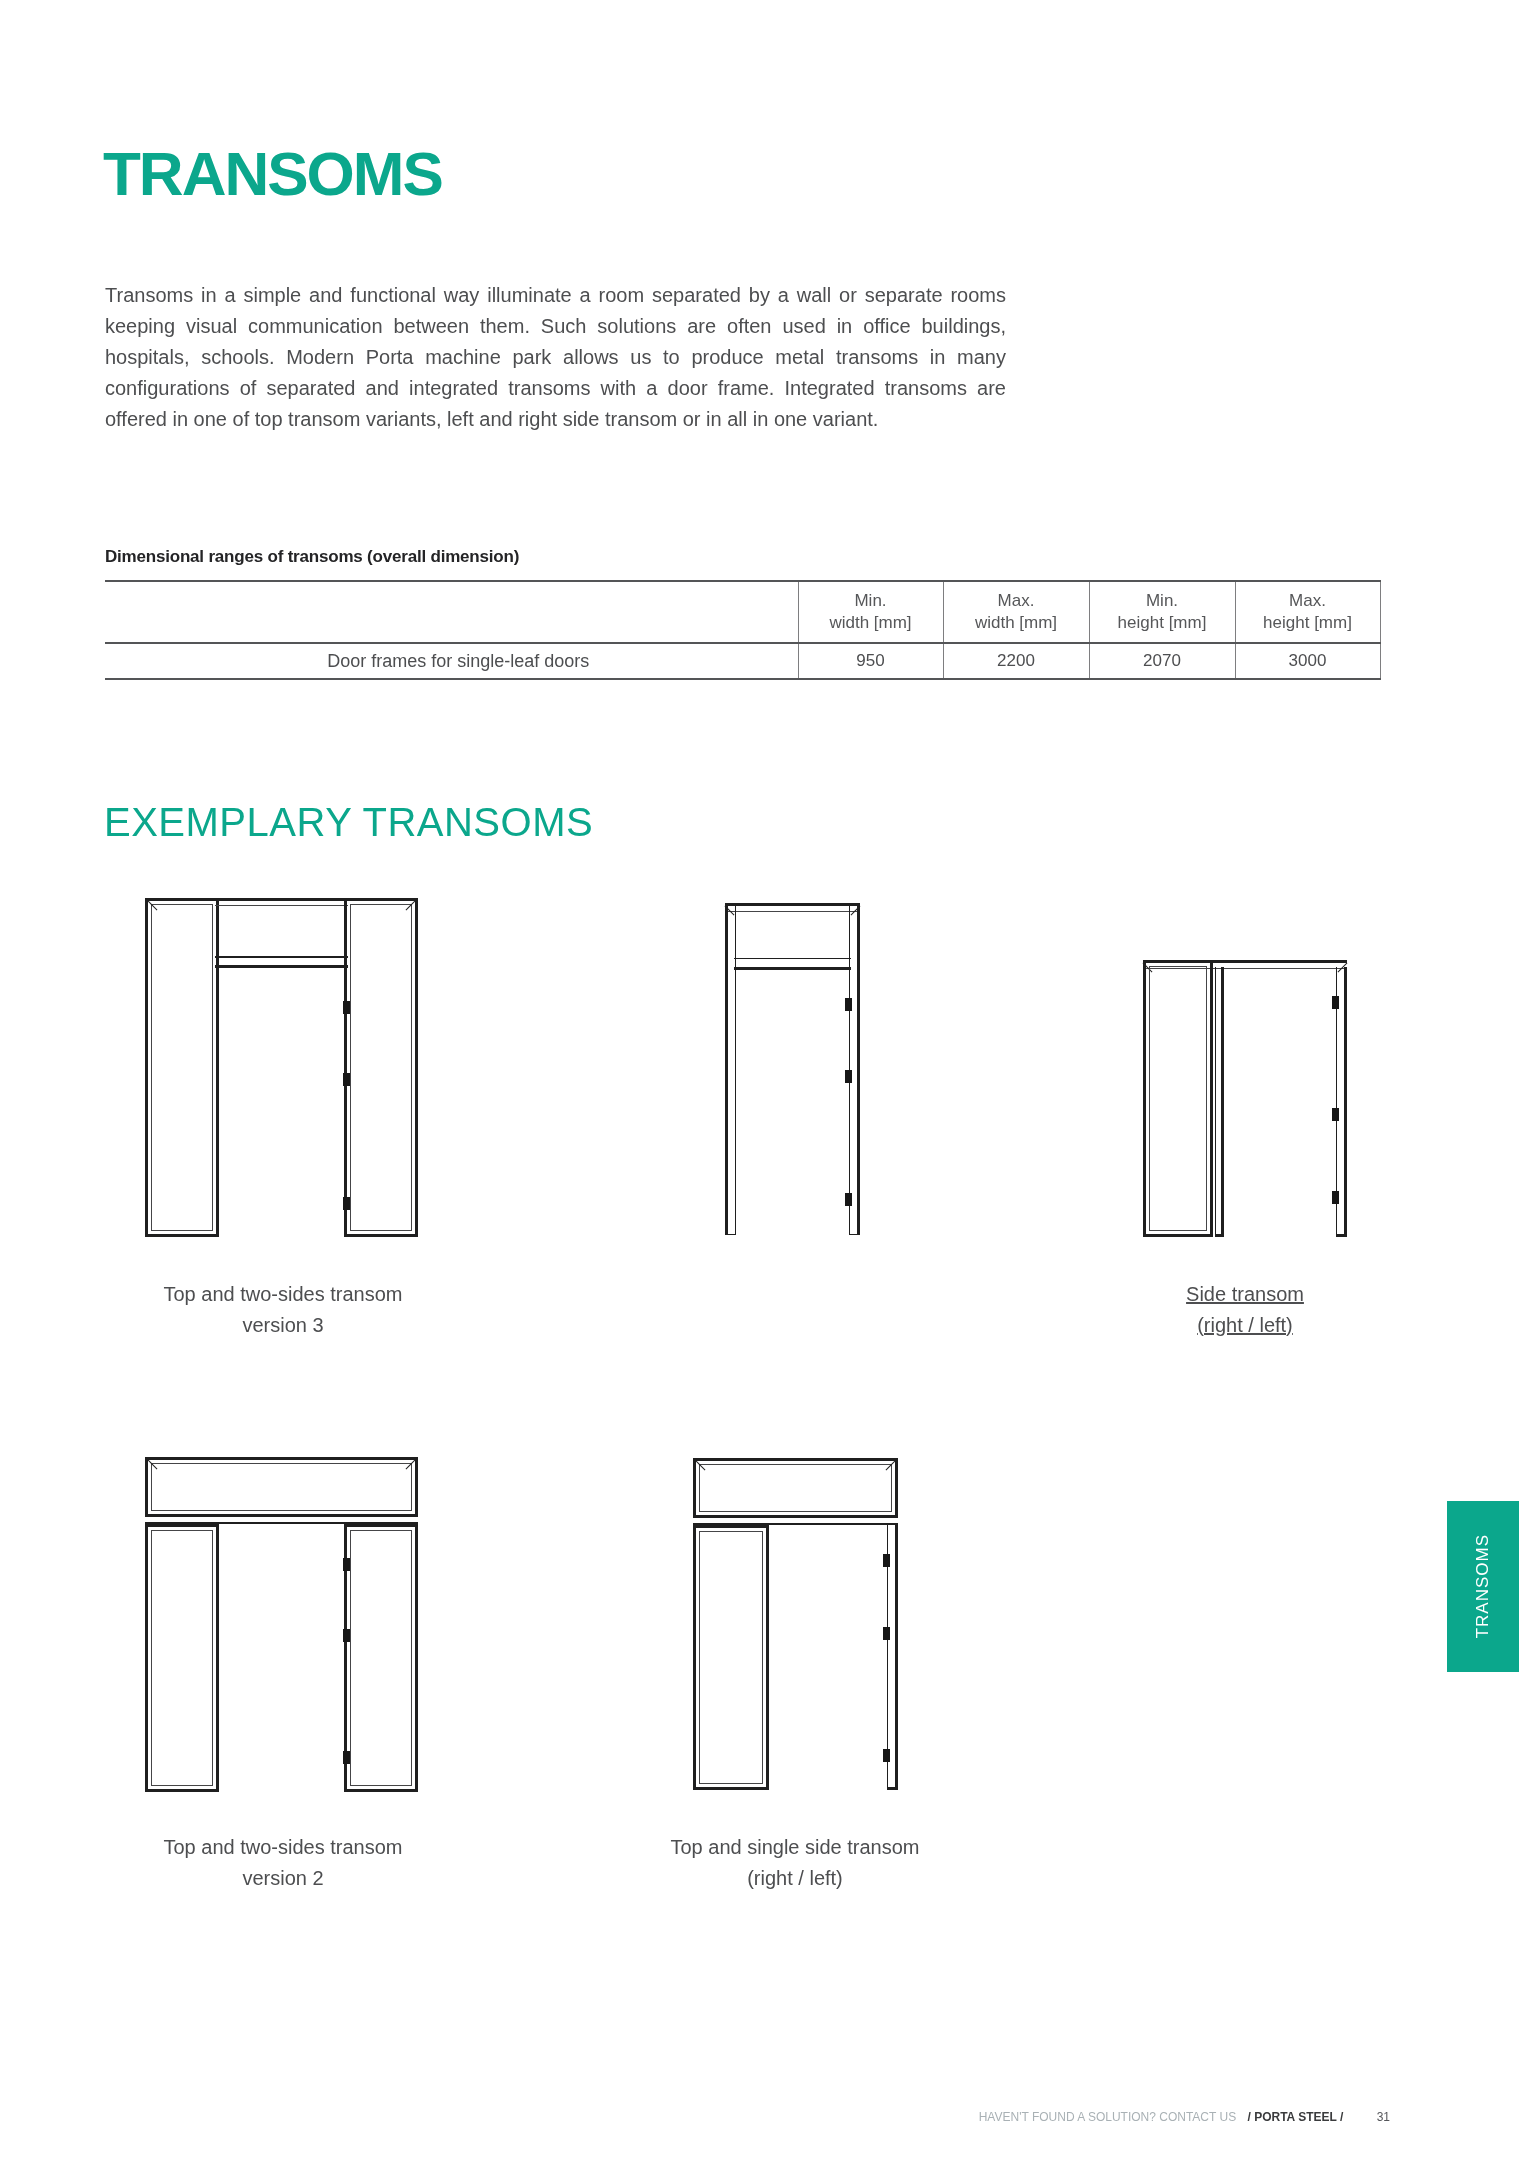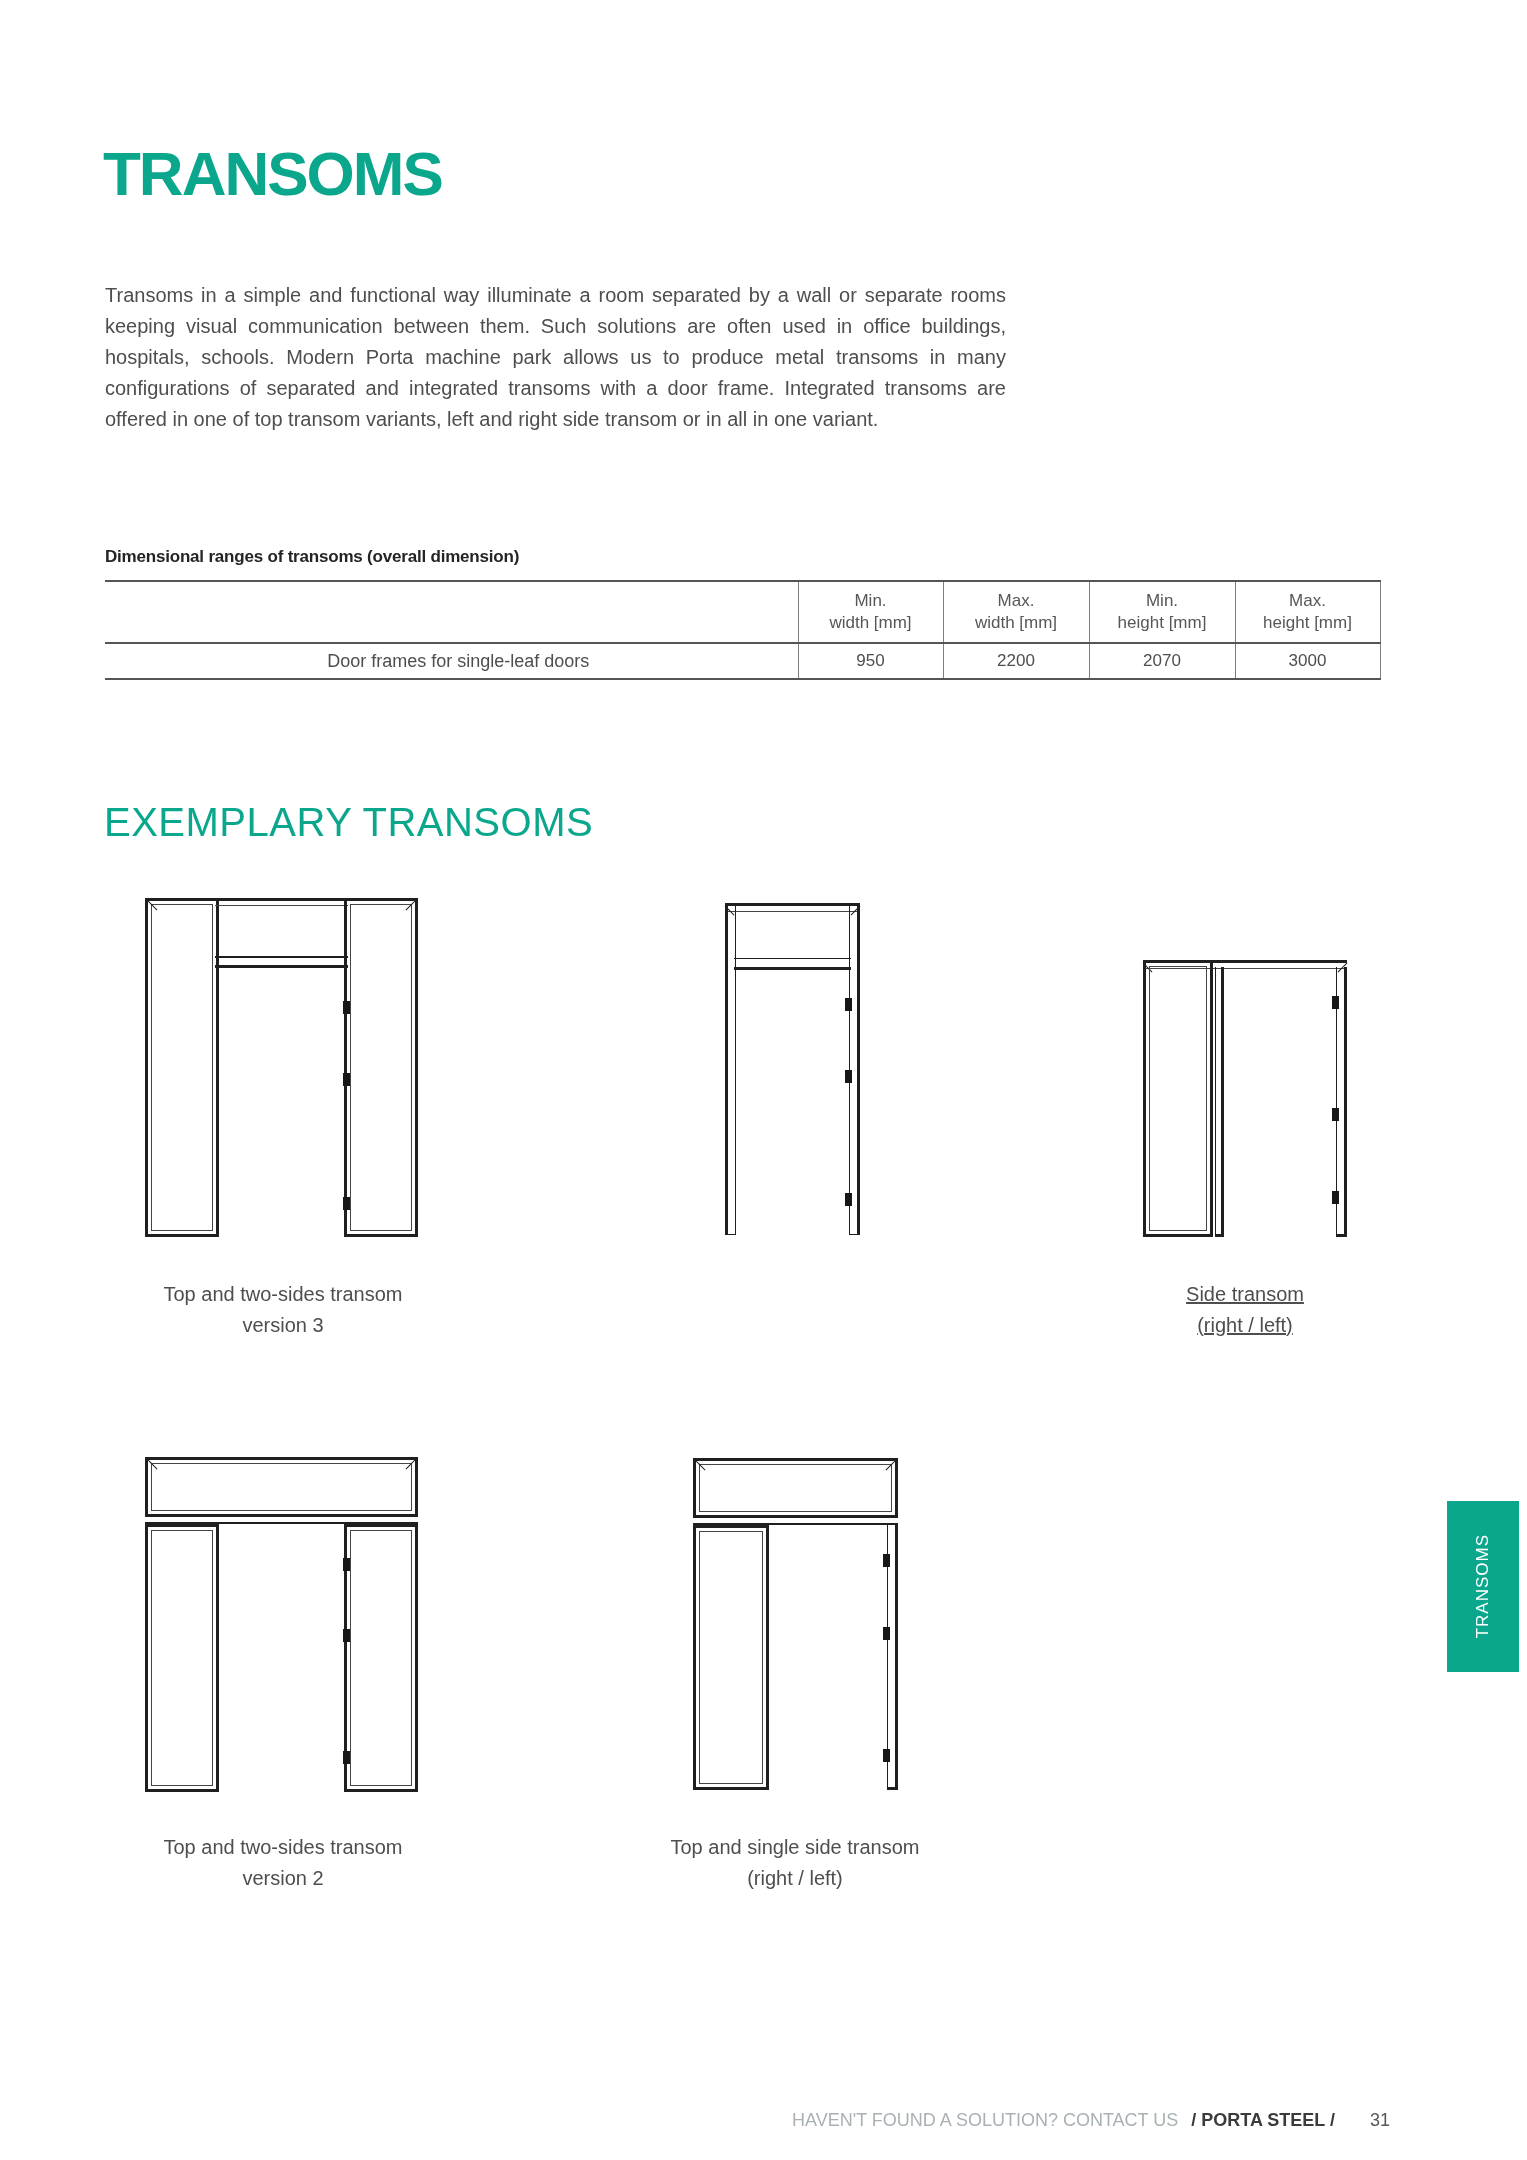--- a/index.html
+++ b/index.html
@@ -73,21 +73,21 @@
   .dlabel{position:absolute;text-align:center;font-size:20px;line-height:31px;color:var(--body);}
   .lab1{left:103px;width:360px;top:1279px;}
   .lab2{left:645px;width:295px;top:1279px;}
   .lab3{left:1075px;width:340px;top:1279px;text-decoration:underline;}
   .lab4{left:103px;width:360px;top:1832px;}
   .lab5{left:595px;width:400px;top:1832px;}
 
   .side-tab{position:absolute;left:1447px;top:1501px;width:72px;height:171px;background:var(--accent);display:flex;align-items:center;justify-content:center;}
   .side-tab span{writing-mode:vertical-rl;transform:rotate(180deg);color:#ffffff;font-size:17px;letter-spacing:1px;}
 
-  .footer{position:absolute;top:2110px;left:0;width:1390px;text-align:right;font-size:18px;white-space:nowrap;padding-left:8px;}
+  .footer{position:absolute;top:2110px;left:0;width:1390px;text-align:right;font-size:12px;white-space:nowrap;padding-left:8px;}
   .footer .contact{color:#a9b1b5;}
   .footer .brand{color:#3a3b3d;font-weight:700;margin-left:8px;}
   .footer .pageno{color:#55565a;margin-left:30px;}
 </style>
 </head>
 <body>
 
 <div class="page">
 
   <h1 class="title">TRANSOMS</h1>

